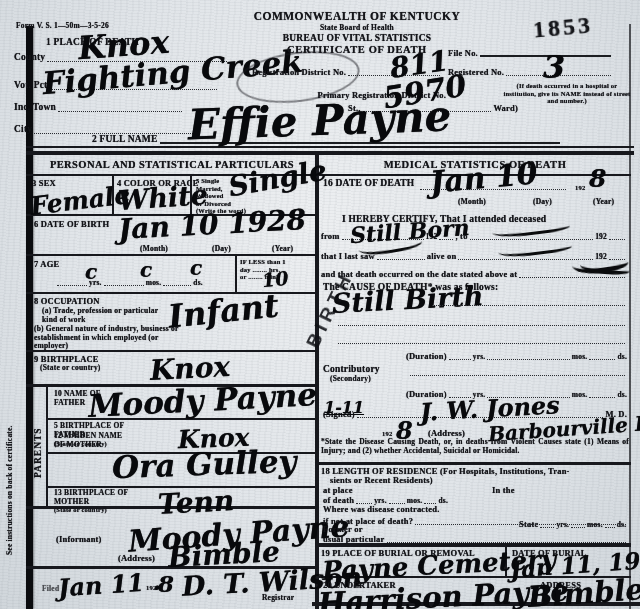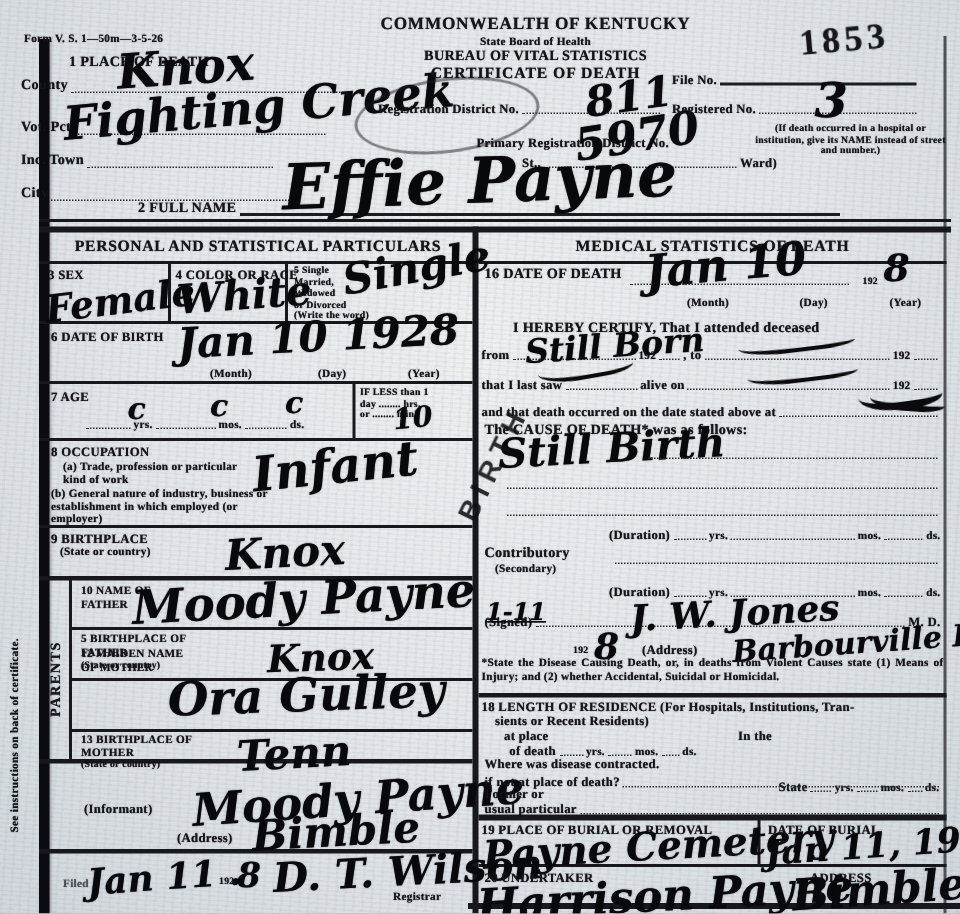--- a/index.html
+++ b/index.html
@@ -284,23 +284,23 @@
   <div class="abs hw" style="left:324px;top:398px;font-size:16px;text-decoration:underline;">1-11</div>
   <div class="abs print p6" style="left:382px;top:430px;">192</div>
   <div class="abs hw" style="left:396px;top:416px;font-size:24px;">8</div>
   <div class="abs print p8" style="left:428px;top:428px;">(Address)</div>
   <div class="abs hw" style="left:488px;top:416px;font-size:20px;transform:rotate(-4deg);">Barbourville Ky.</div>
 
   <div class="abs print p7" style="left:321px;top:438px;width:308px;text-align:justify;">*State the Disease Causing Death, or, in deaths from Violent Causes state (1) Means of Injury; and (2) whether Accidental, Suicidal or Homicidal.</div>
 
   <div class="abs print p8" style="left:321px;top:466px;">18 LENGTH OF RESIDENCE (For Hospitals, Institutions, Tran-</div>
   <div class="abs print p8" style="left:330px;top:475px;">sients or Recent Residents)</div>
-  <div class="abs print p8" style="left:336px;top:485px;">at place</div>
+  <div class="abs print p8" style="left:323px;top:485px;">at place</div>
   <div class="abs print p8" style="left:492px;top:485px;">In the</div>
-  <div class="abs row" style="left:323px;top:494px;width:158px;justify-content:center;">
+  <div class="abs row" style="left:323px;top:494px;width:158px;">
     <span class="print p8">of death</span>
     <span class="dots" style="width:16px;"></span>
     <span class="print p7">yrs.</span>
     <span class="dots" style="width:16px;"></span>
     <span class="print p7">mos.</span>
     <span class="dots" style="width:12px;"></span>
     <span class="print p7">ds.</span>
   </div>
   <div class="abs row" style="left:519px;top:494px;width:136px;margin-top:24px;">
     <span class="print p8">State</span>

